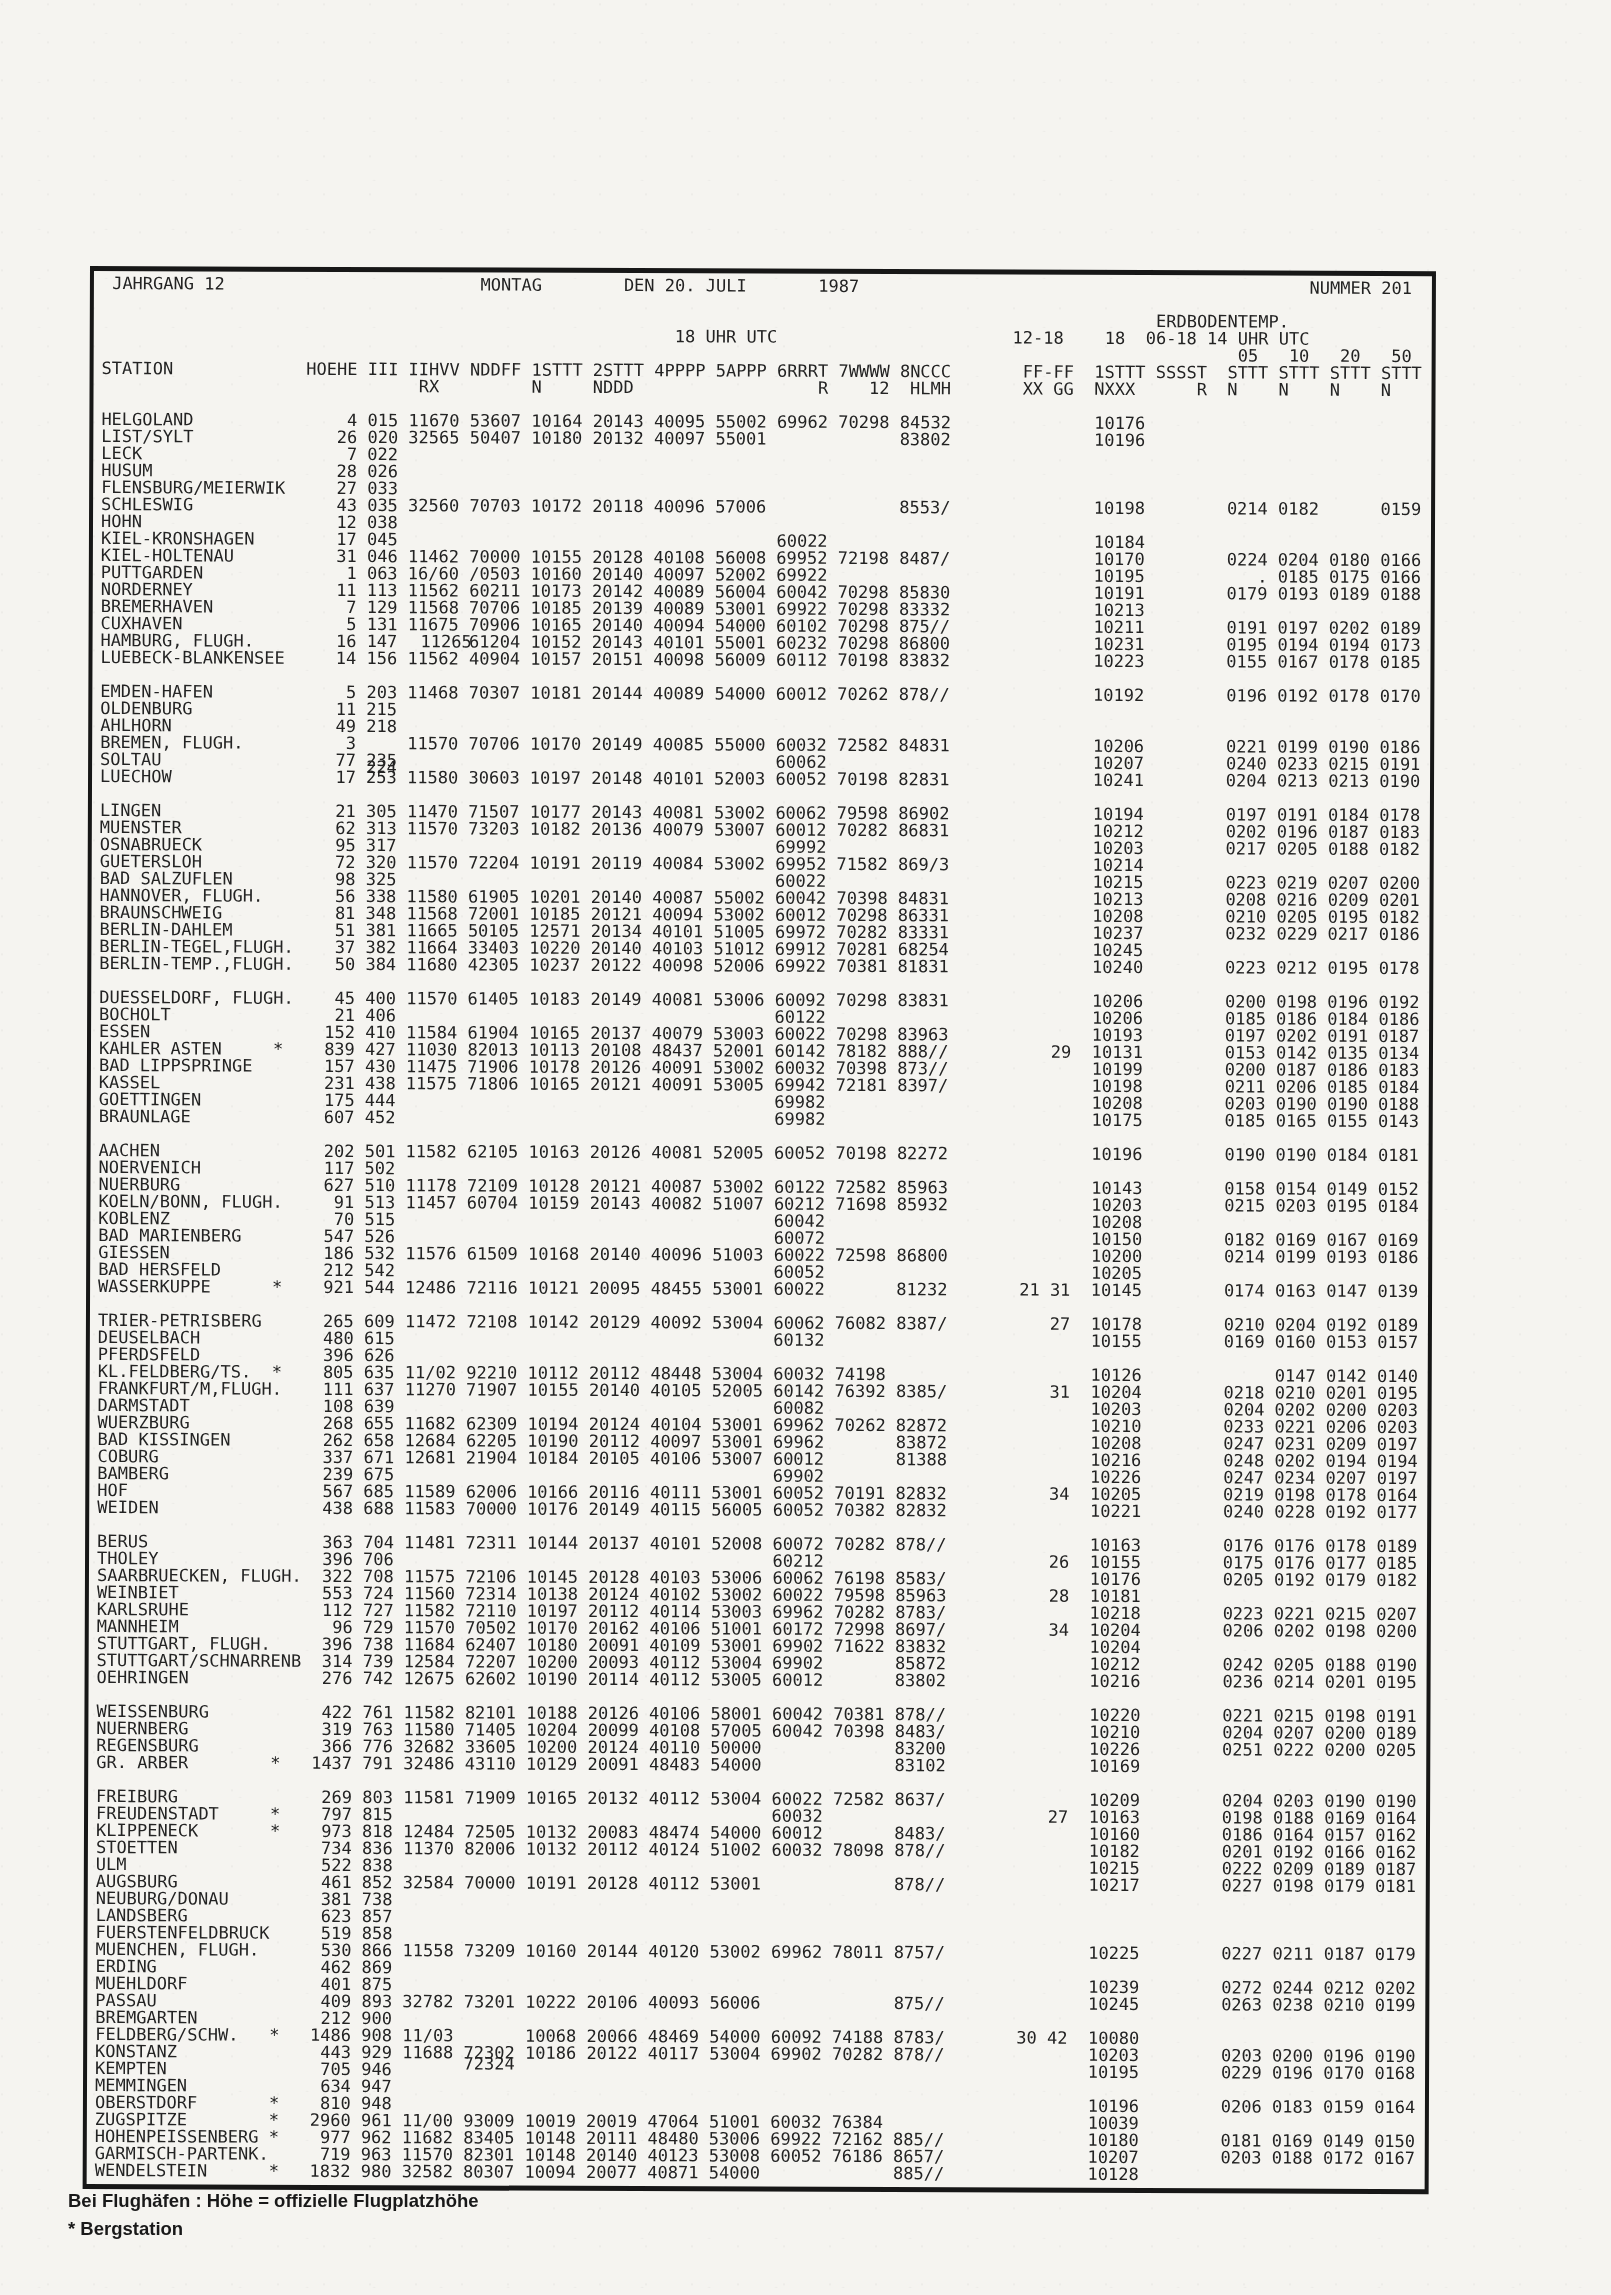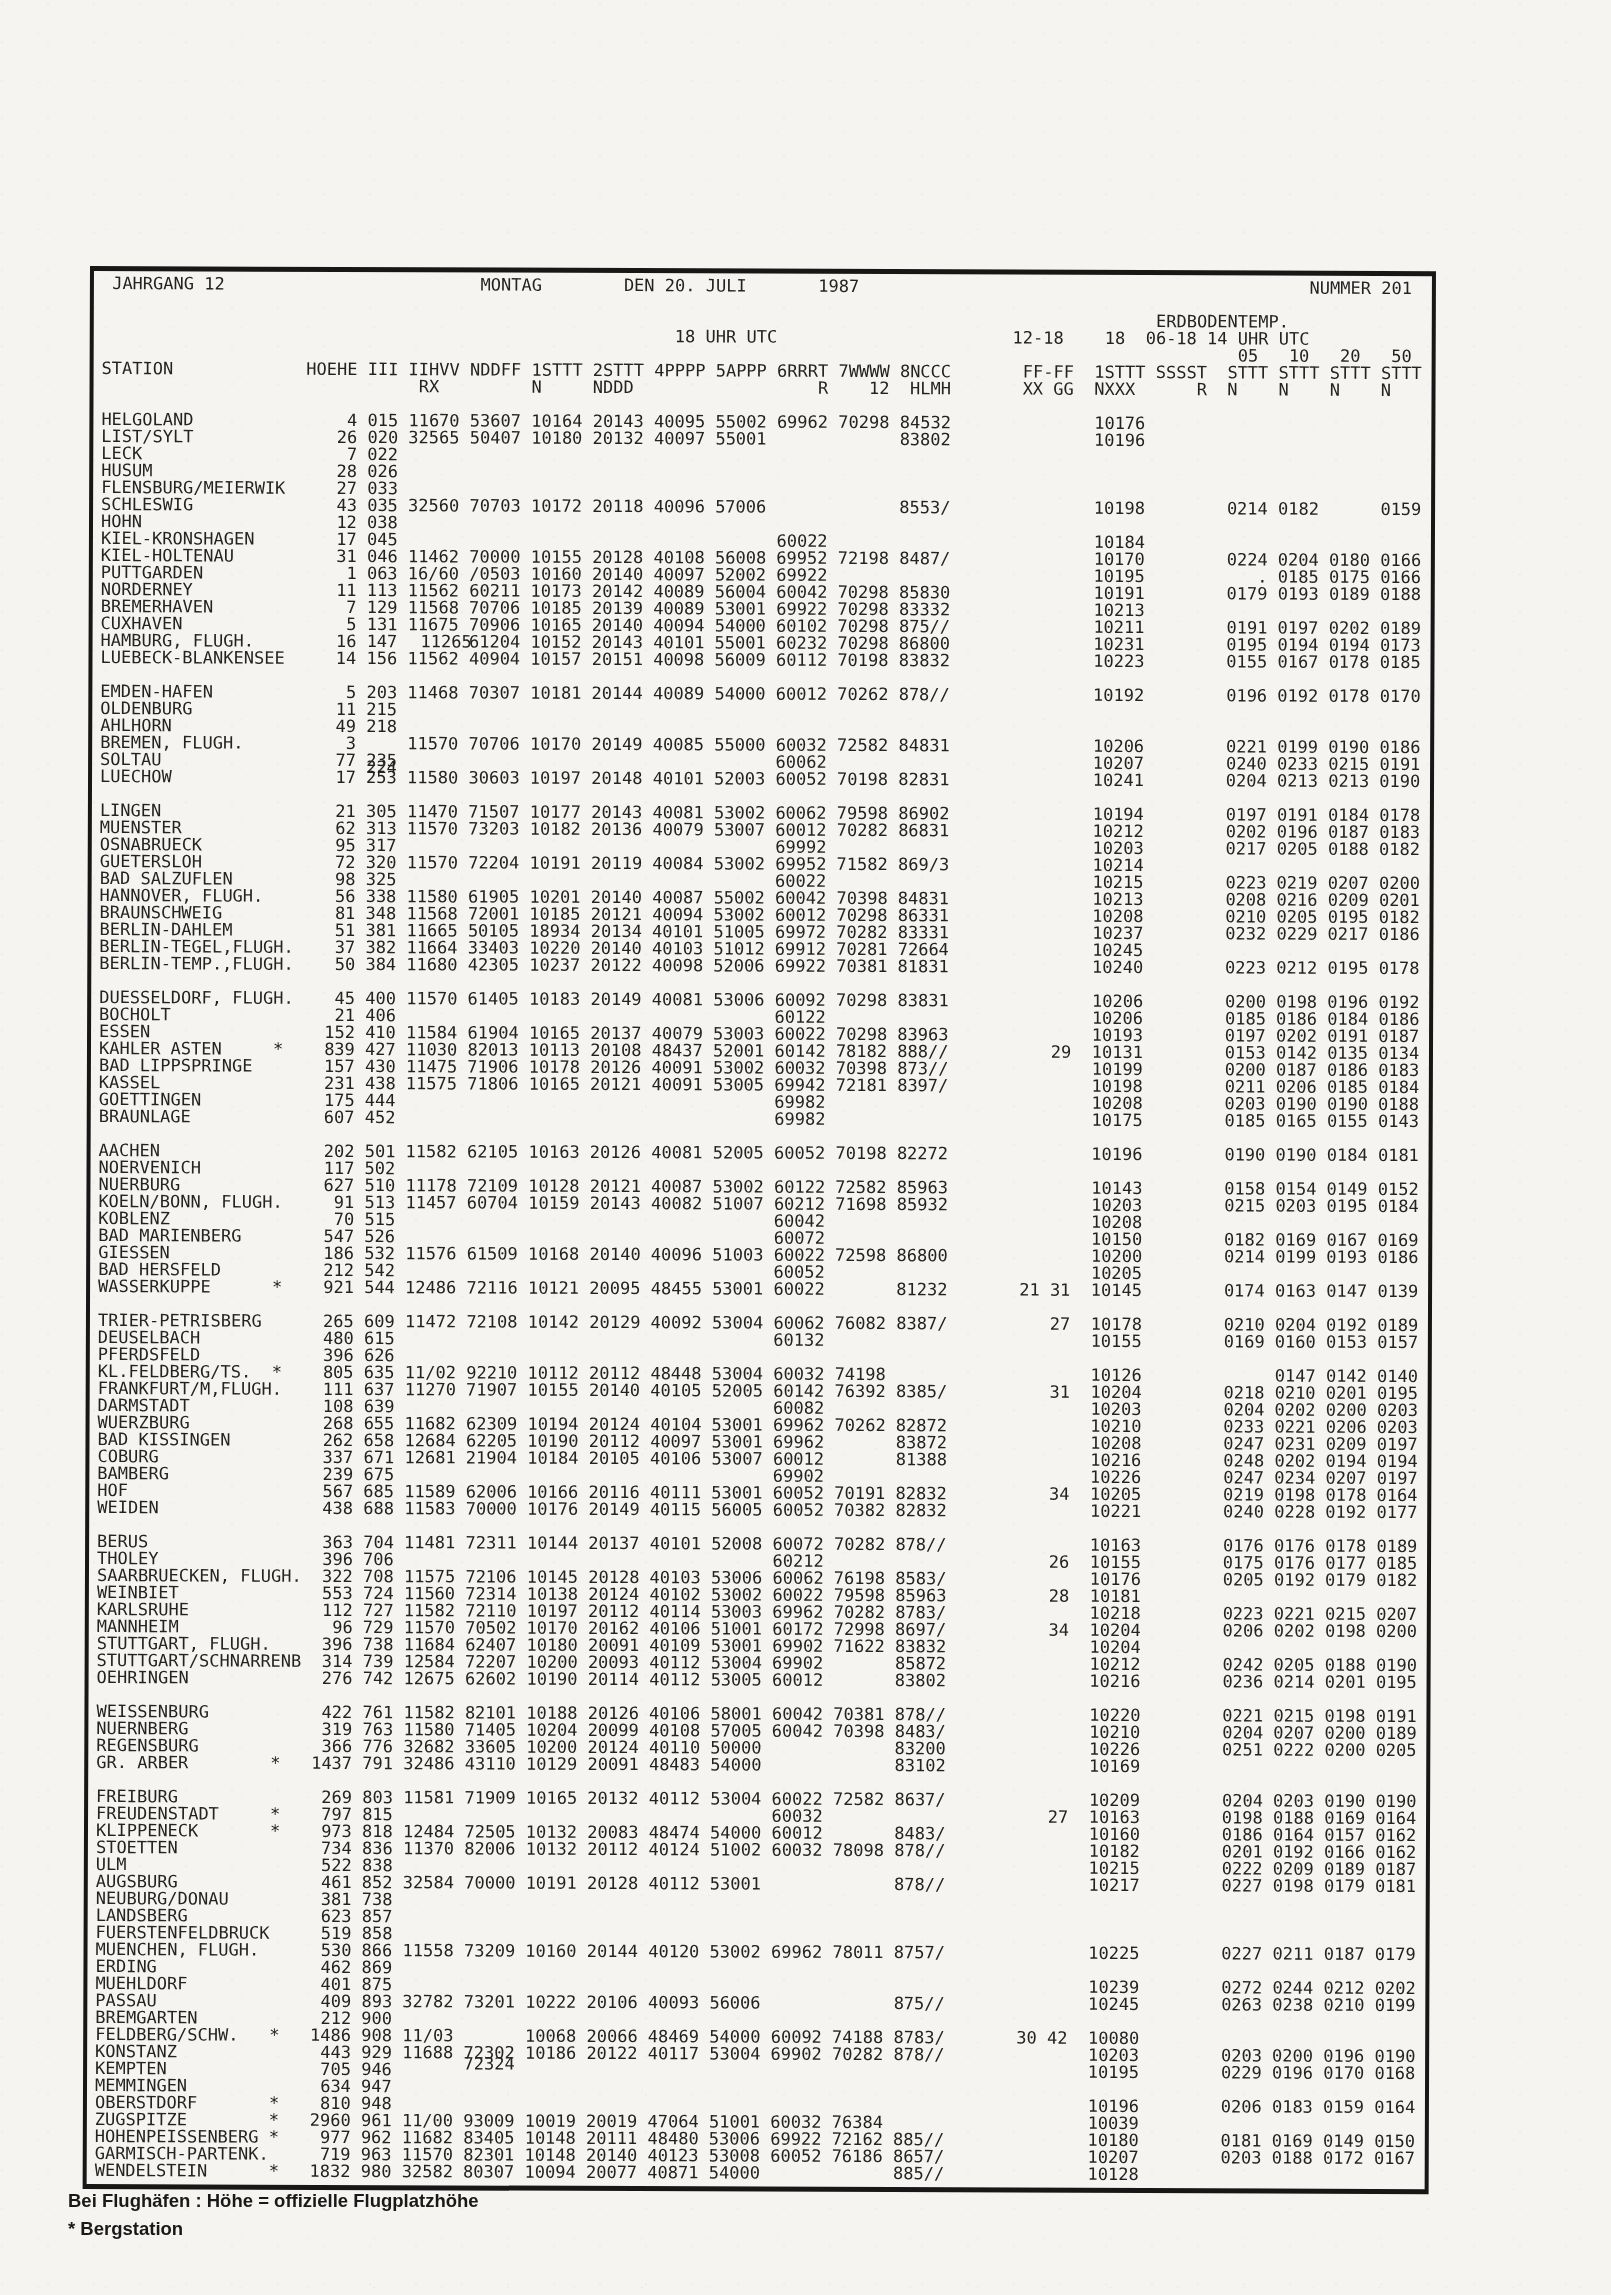--- a/index.html
+++ b/index.html
@@ -489,21 +489,21 @@
         <span class="c" style="left: 115ch;">0205</span>
         <span class="c" style="left: 120ch;">0195</span>
         <span class="c" style="left: 125ch;">0182</span>
       </div>
       <div class="ln">
         <span class="c" style="left: 0ch;">BERLIN-DAHLEM</span>
         <span class="c" style="left: 23ch;">51</span>
         <span class="c" style="left: 26ch;">381</span>
         <span class="c" style="left: 30ch;">11665</span>
         <span class="c" style="left: 36ch;">50105</span>
-        <span class="c" style="left: 42ch;">18934</span>
+        <span class="c" style="left: 42ch;">12571</span>
         <span class="c" style="left: 48ch;">20134</span>
         <span class="c" style="left: 54ch;">40101</span>
         <span class="c" style="left: 60ch;">51005</span>
         <span class="c" style="left: 66ch;">69972</span>
         <span class="c" style="left: 72ch;">70282</span>
         <span class="c" style="left: 78ch;">83331</span>
         <span class="c" style="left: 97ch;">10237</span>
         <span class="c" style="left: 110ch;">0232</span>
         <span class="c" style="left: 115ch;">0229</span>
         <span class="c" style="left: 120ch;">0217</span>
@@ -514,21 +514,21 @@
         <span class="c" style="left: 23ch;">37</span>
         <span class="c" style="left: 26ch;">382</span>
         <span class="c" style="left: 30ch;">11664</span>
         <span class="c" style="left: 36ch;">33403</span>
         <span class="c" style="left: 42ch;">10220</span>
         <span class="c" style="left: 48ch;">20140</span>
         <span class="c" style="left: 54ch;">40103</span>
         <span class="c" style="left: 60ch;">51012</span>
         <span class="c" style="left: 66ch;">69912</span>
         <span class="c" style="left: 72ch;">70281</span>
-        <span class="c" style="left: 78ch;">72664</span>
+        <span class="c" style="left: 78ch;">68254</span>
         <span class="c" style="left: 97ch;">10245</span>
       </div>
       <div class="ln">
         <span class="c" style="left: 0ch;">BERLIN-TEMP.,FLUGH.</span>
         <span class="c" style="left: 23ch;">50</span>
         <span class="c" style="left: 26ch;">384</span>
         <span class="c" style="left: 30ch;">11680</span>
         <span class="c" style="left: 36ch;">42305</span>
         <span class="c" style="left: 42ch;">10237</span>
         <span class="c" style="left: 48ch;">20122</span>

